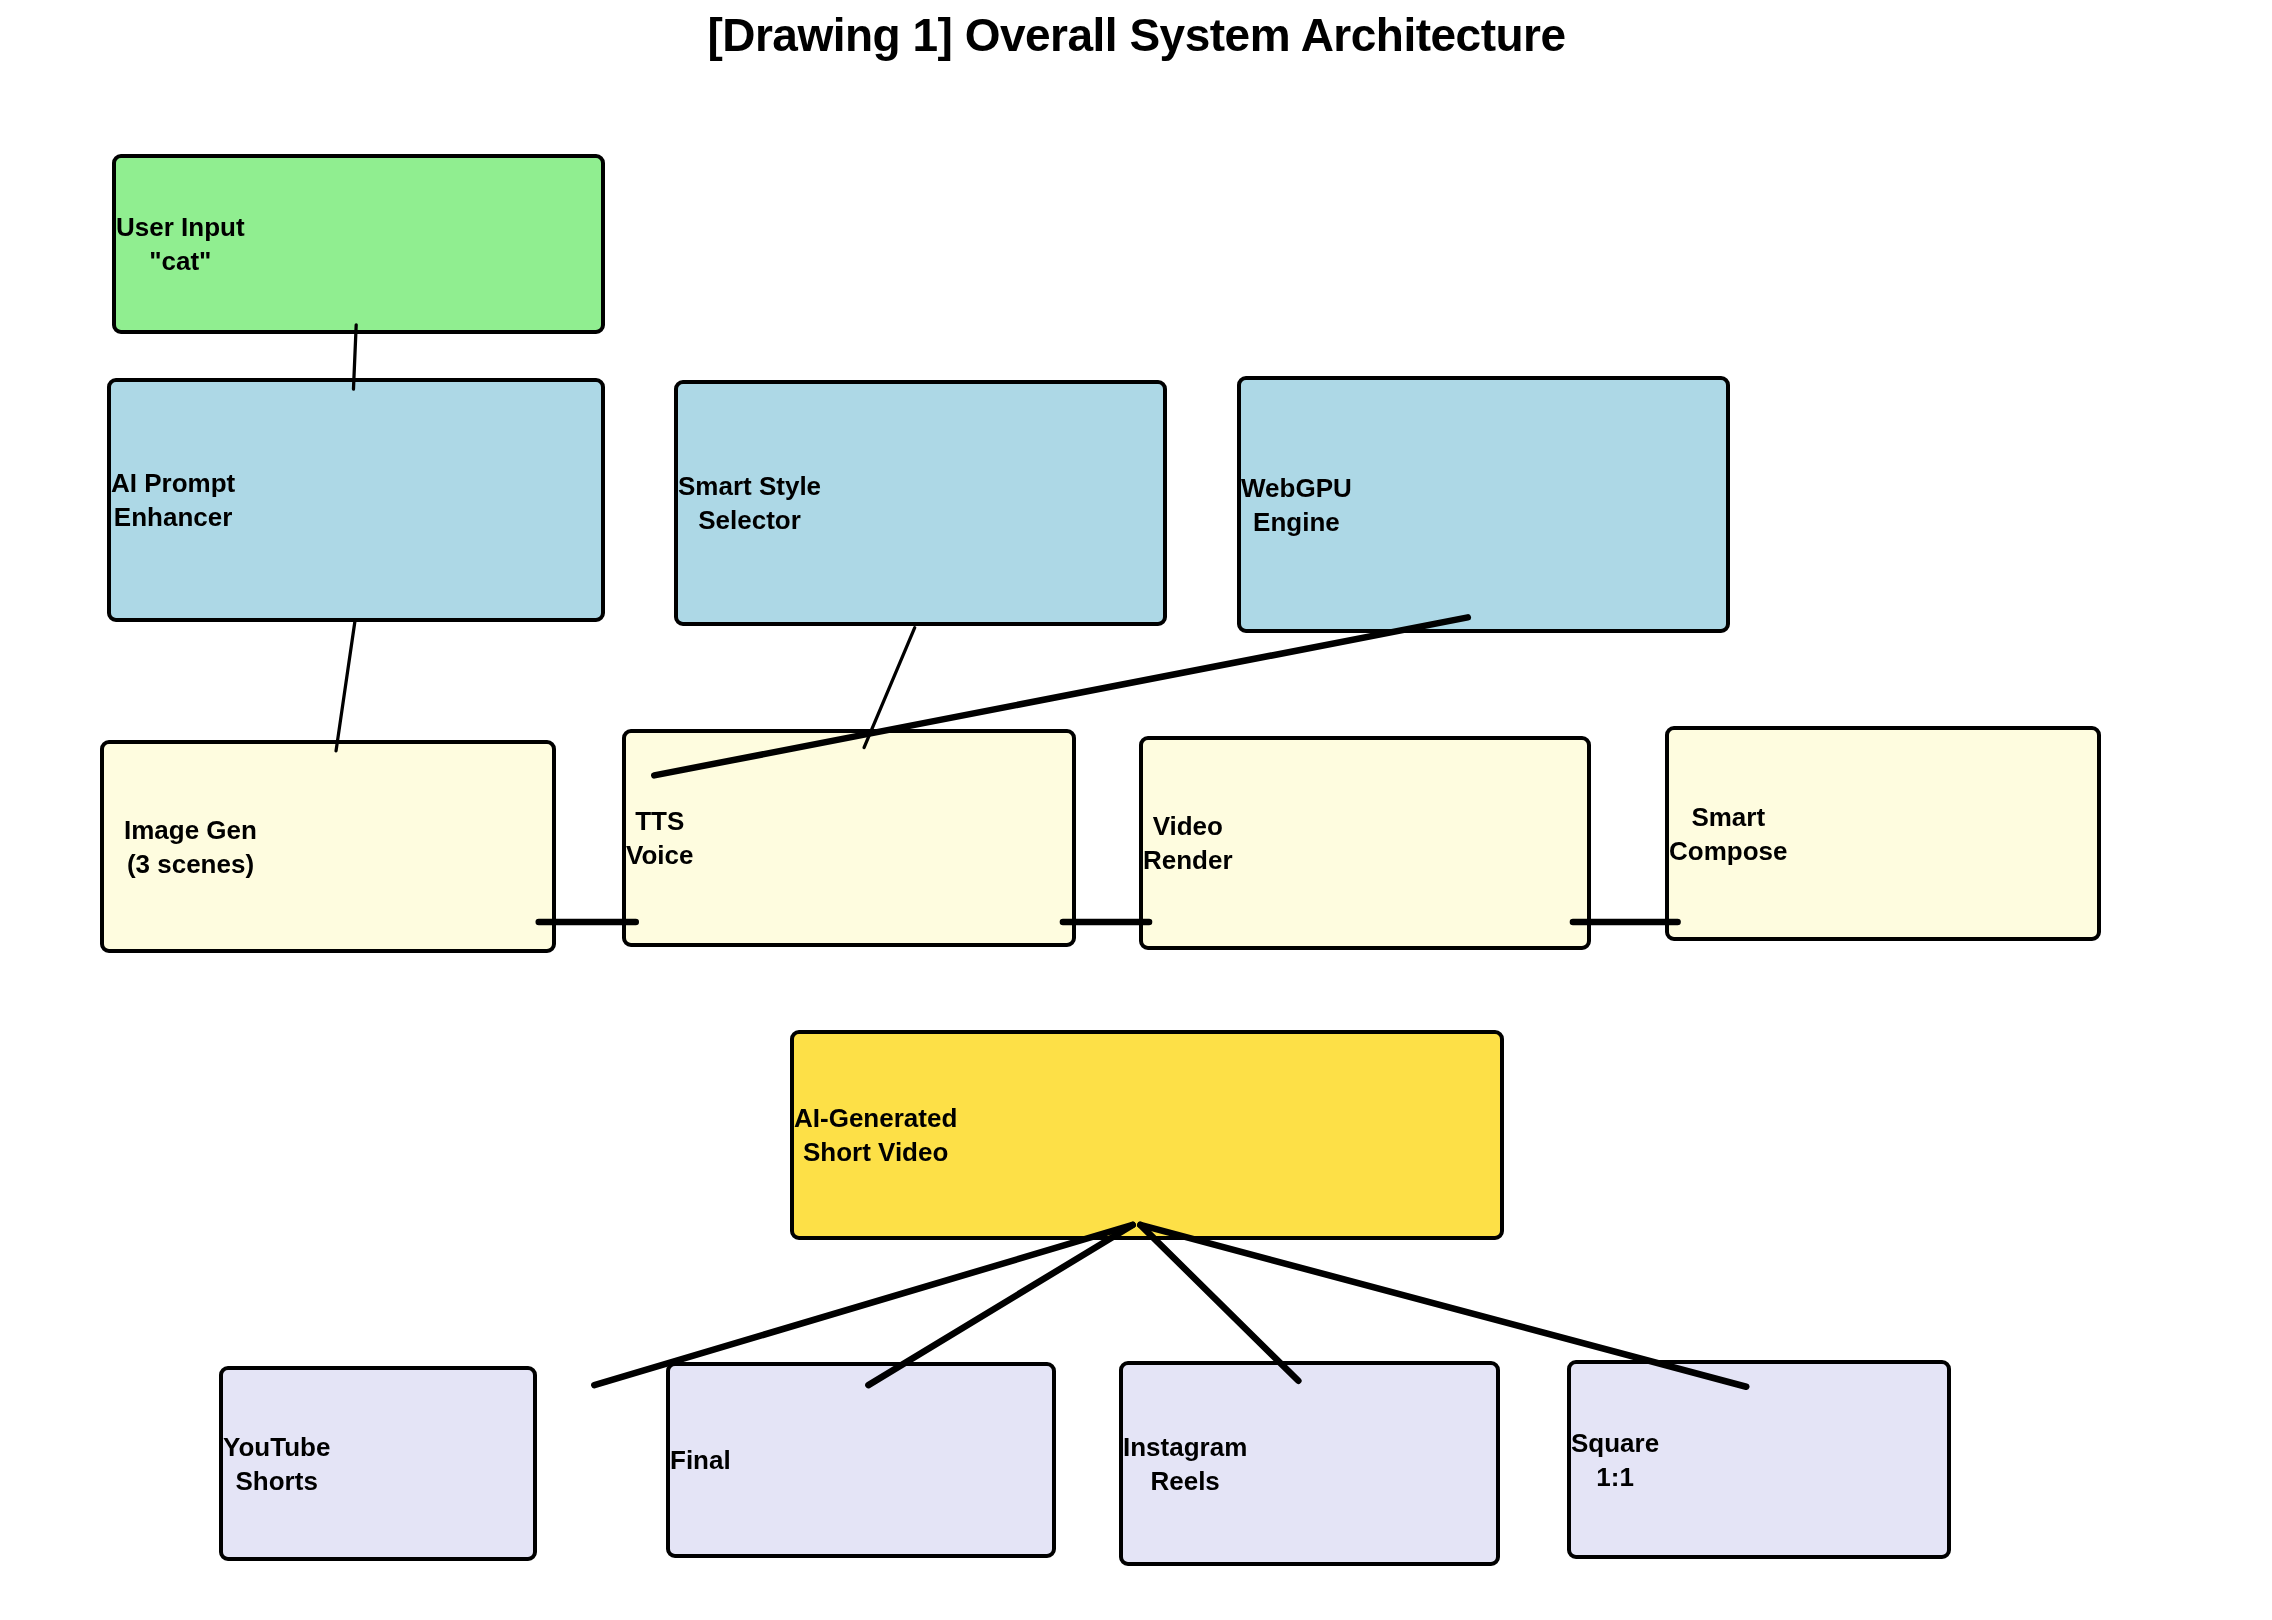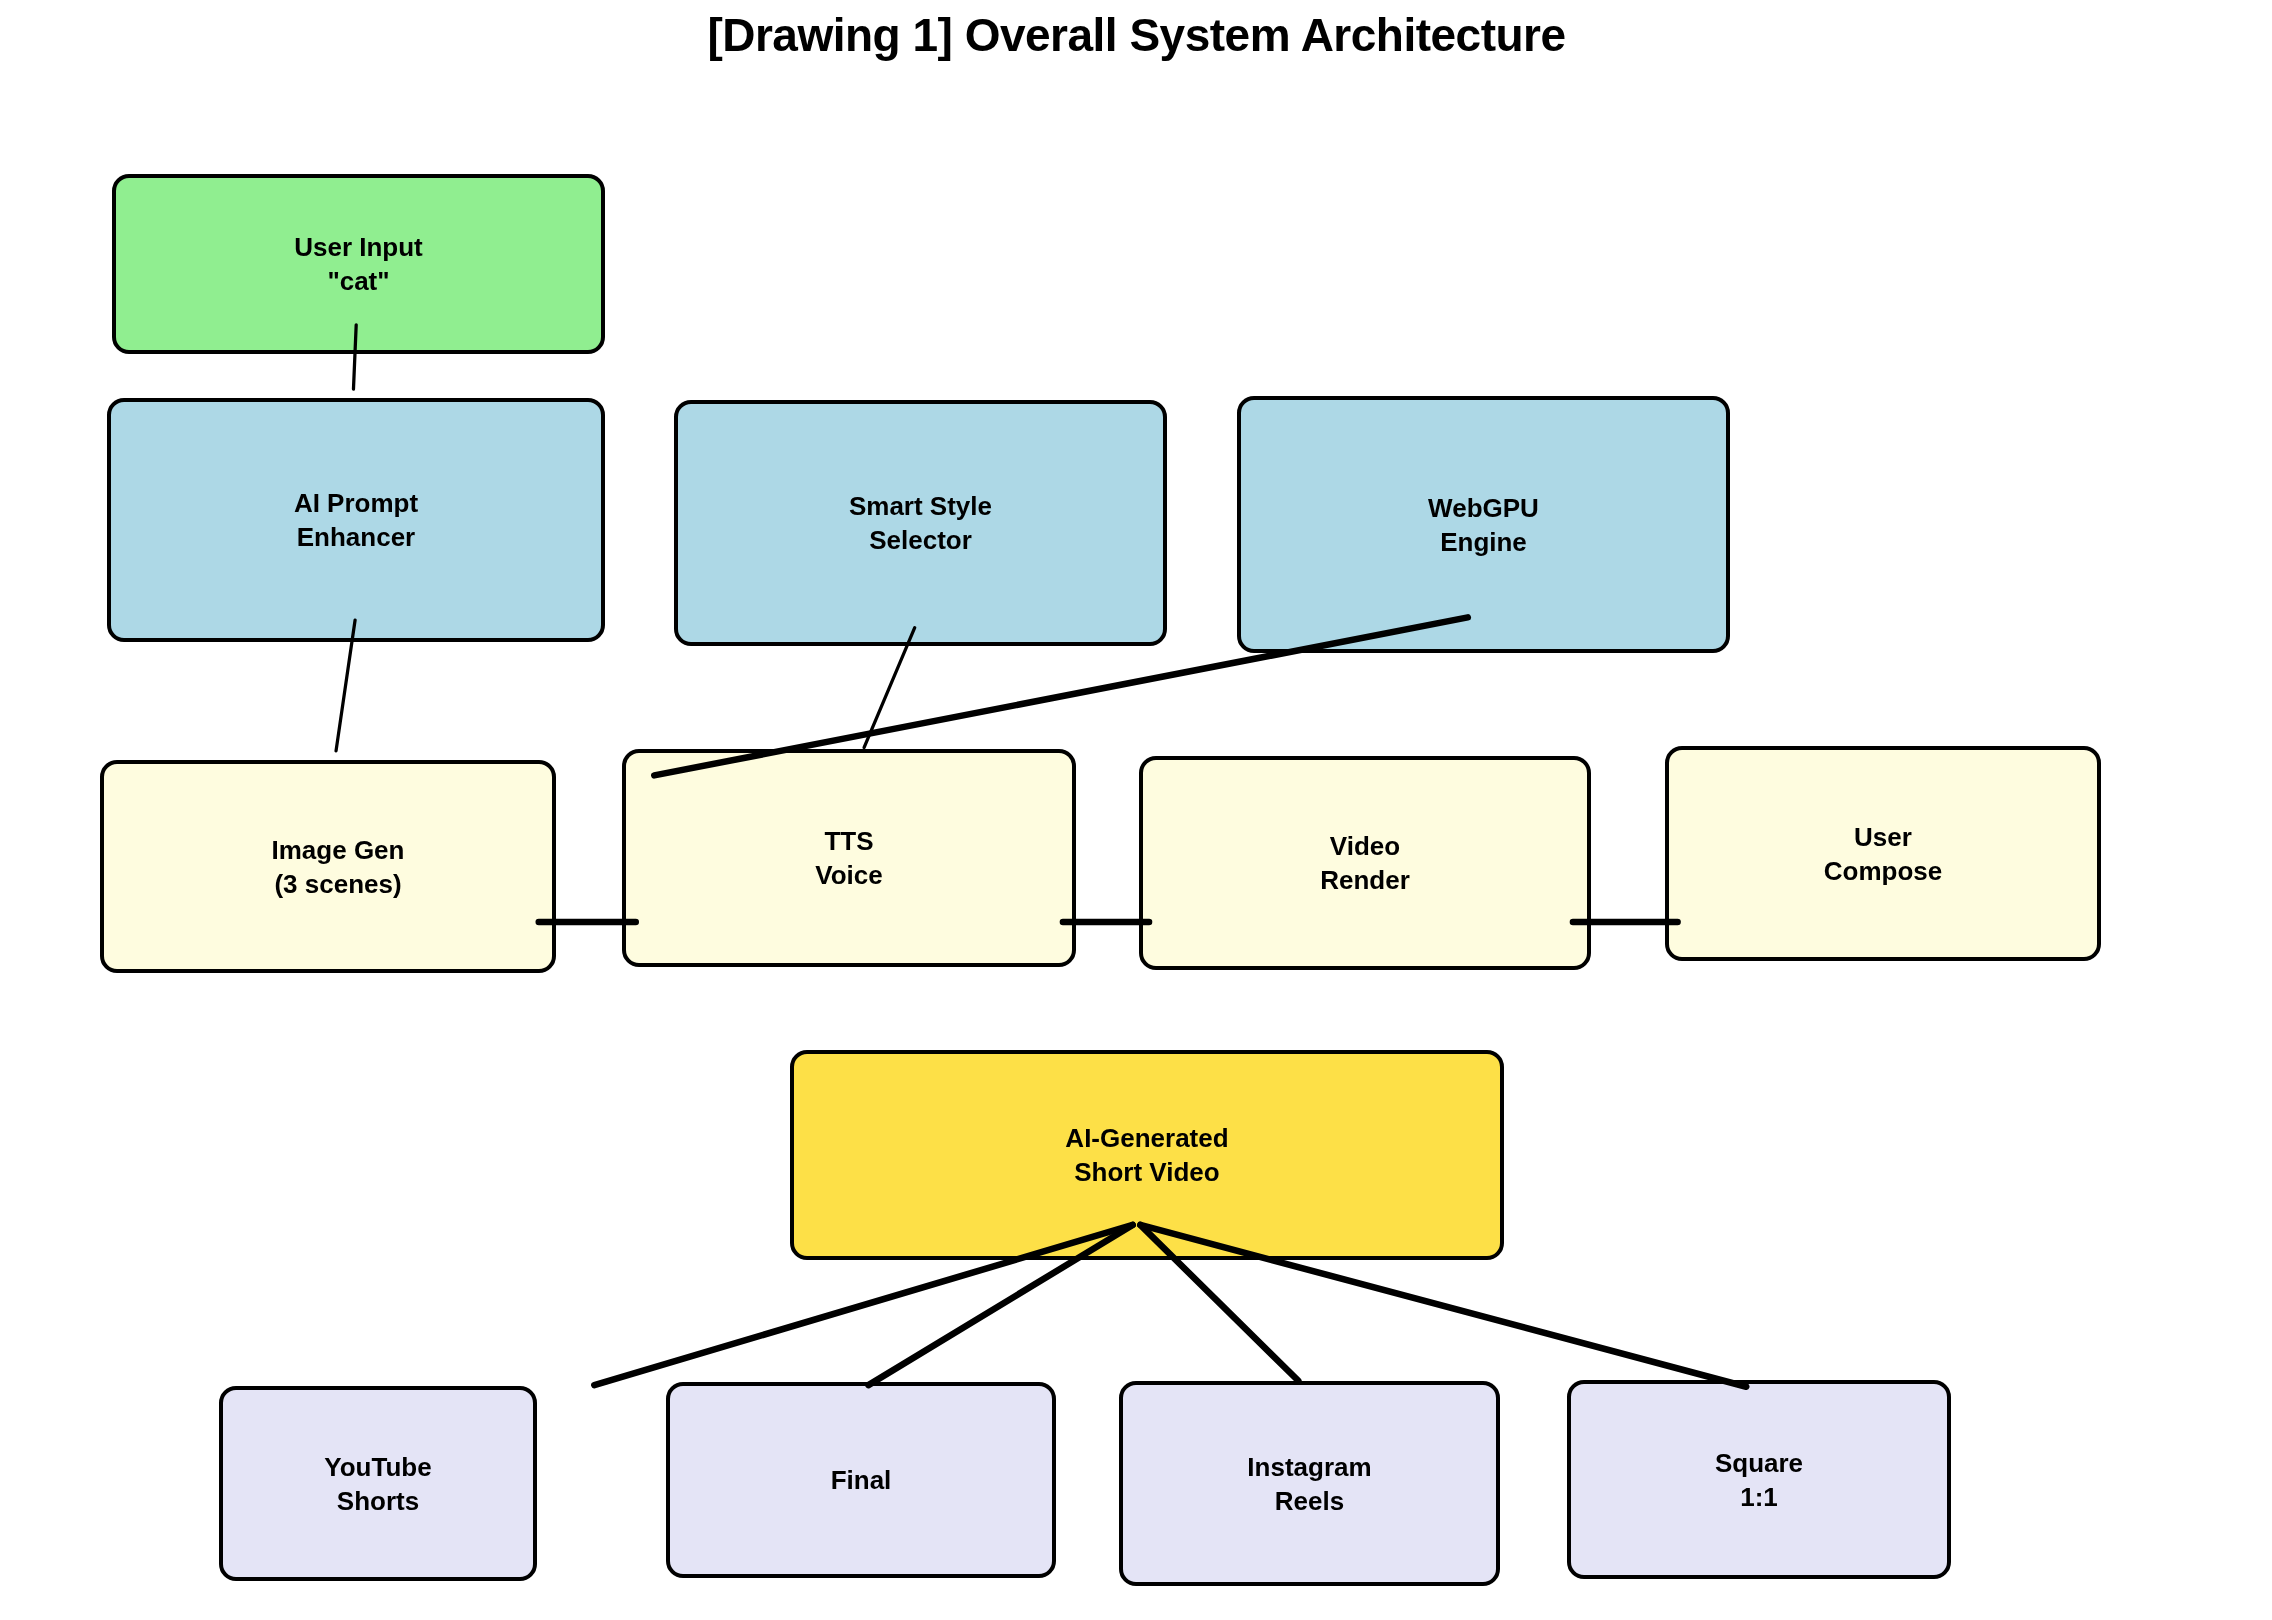--- a/index.html
+++ b/index.html
@@ -27,25 +27,23 @@
     text-align: center;
     font-size: 46px;
     font-weight: bold;
     color: #000000;
     letter-spacing: -0.5px;
   }
   .node {
     position: absolute;
     box-sizing: border-box;
     border: 4.9px solid #000000;
-    border-radius: 17px;
+    border-radius: 9px;
     display: flex;
     align-items: center;
-    justify-content: center;
-    margin-top: 20px;
   }
   .node .lbl {
     text-align: center;
     font-size: 26px;
     font-weight: bold;
     color: #000000;
     line-height: 34px;
     letter-spacing: 0px;
   }
   #edges {
@@ -107,21 +105,21 @@
 
   <div class="node" style="left: 1139px; top: 736px; width: 452px; height: 214px; background-color: rgb(254, 252, 223);">
     <div class="lbl">
       <div>Video</div>
       <div>Render</div>
     </div>
   </div>
 
   <div class="node" style="left: 1665px; top: 726px; width: 436px; height: 215px; background-color: rgb(254, 252, 223);">
     <div class="lbl">
-      <div>User</div>
+      <div>Smart</div>
       <div>Compose</div>
     </div>
   </div>
 
   <div class="node" style="left: 790px; top: 1030px; width: 714px; height: 210px; background-color: #fde047;">
     <div class="lbl">
       <div>AI-Generated</div>
       <div>Short Video</div>
     </div>
   </div>

